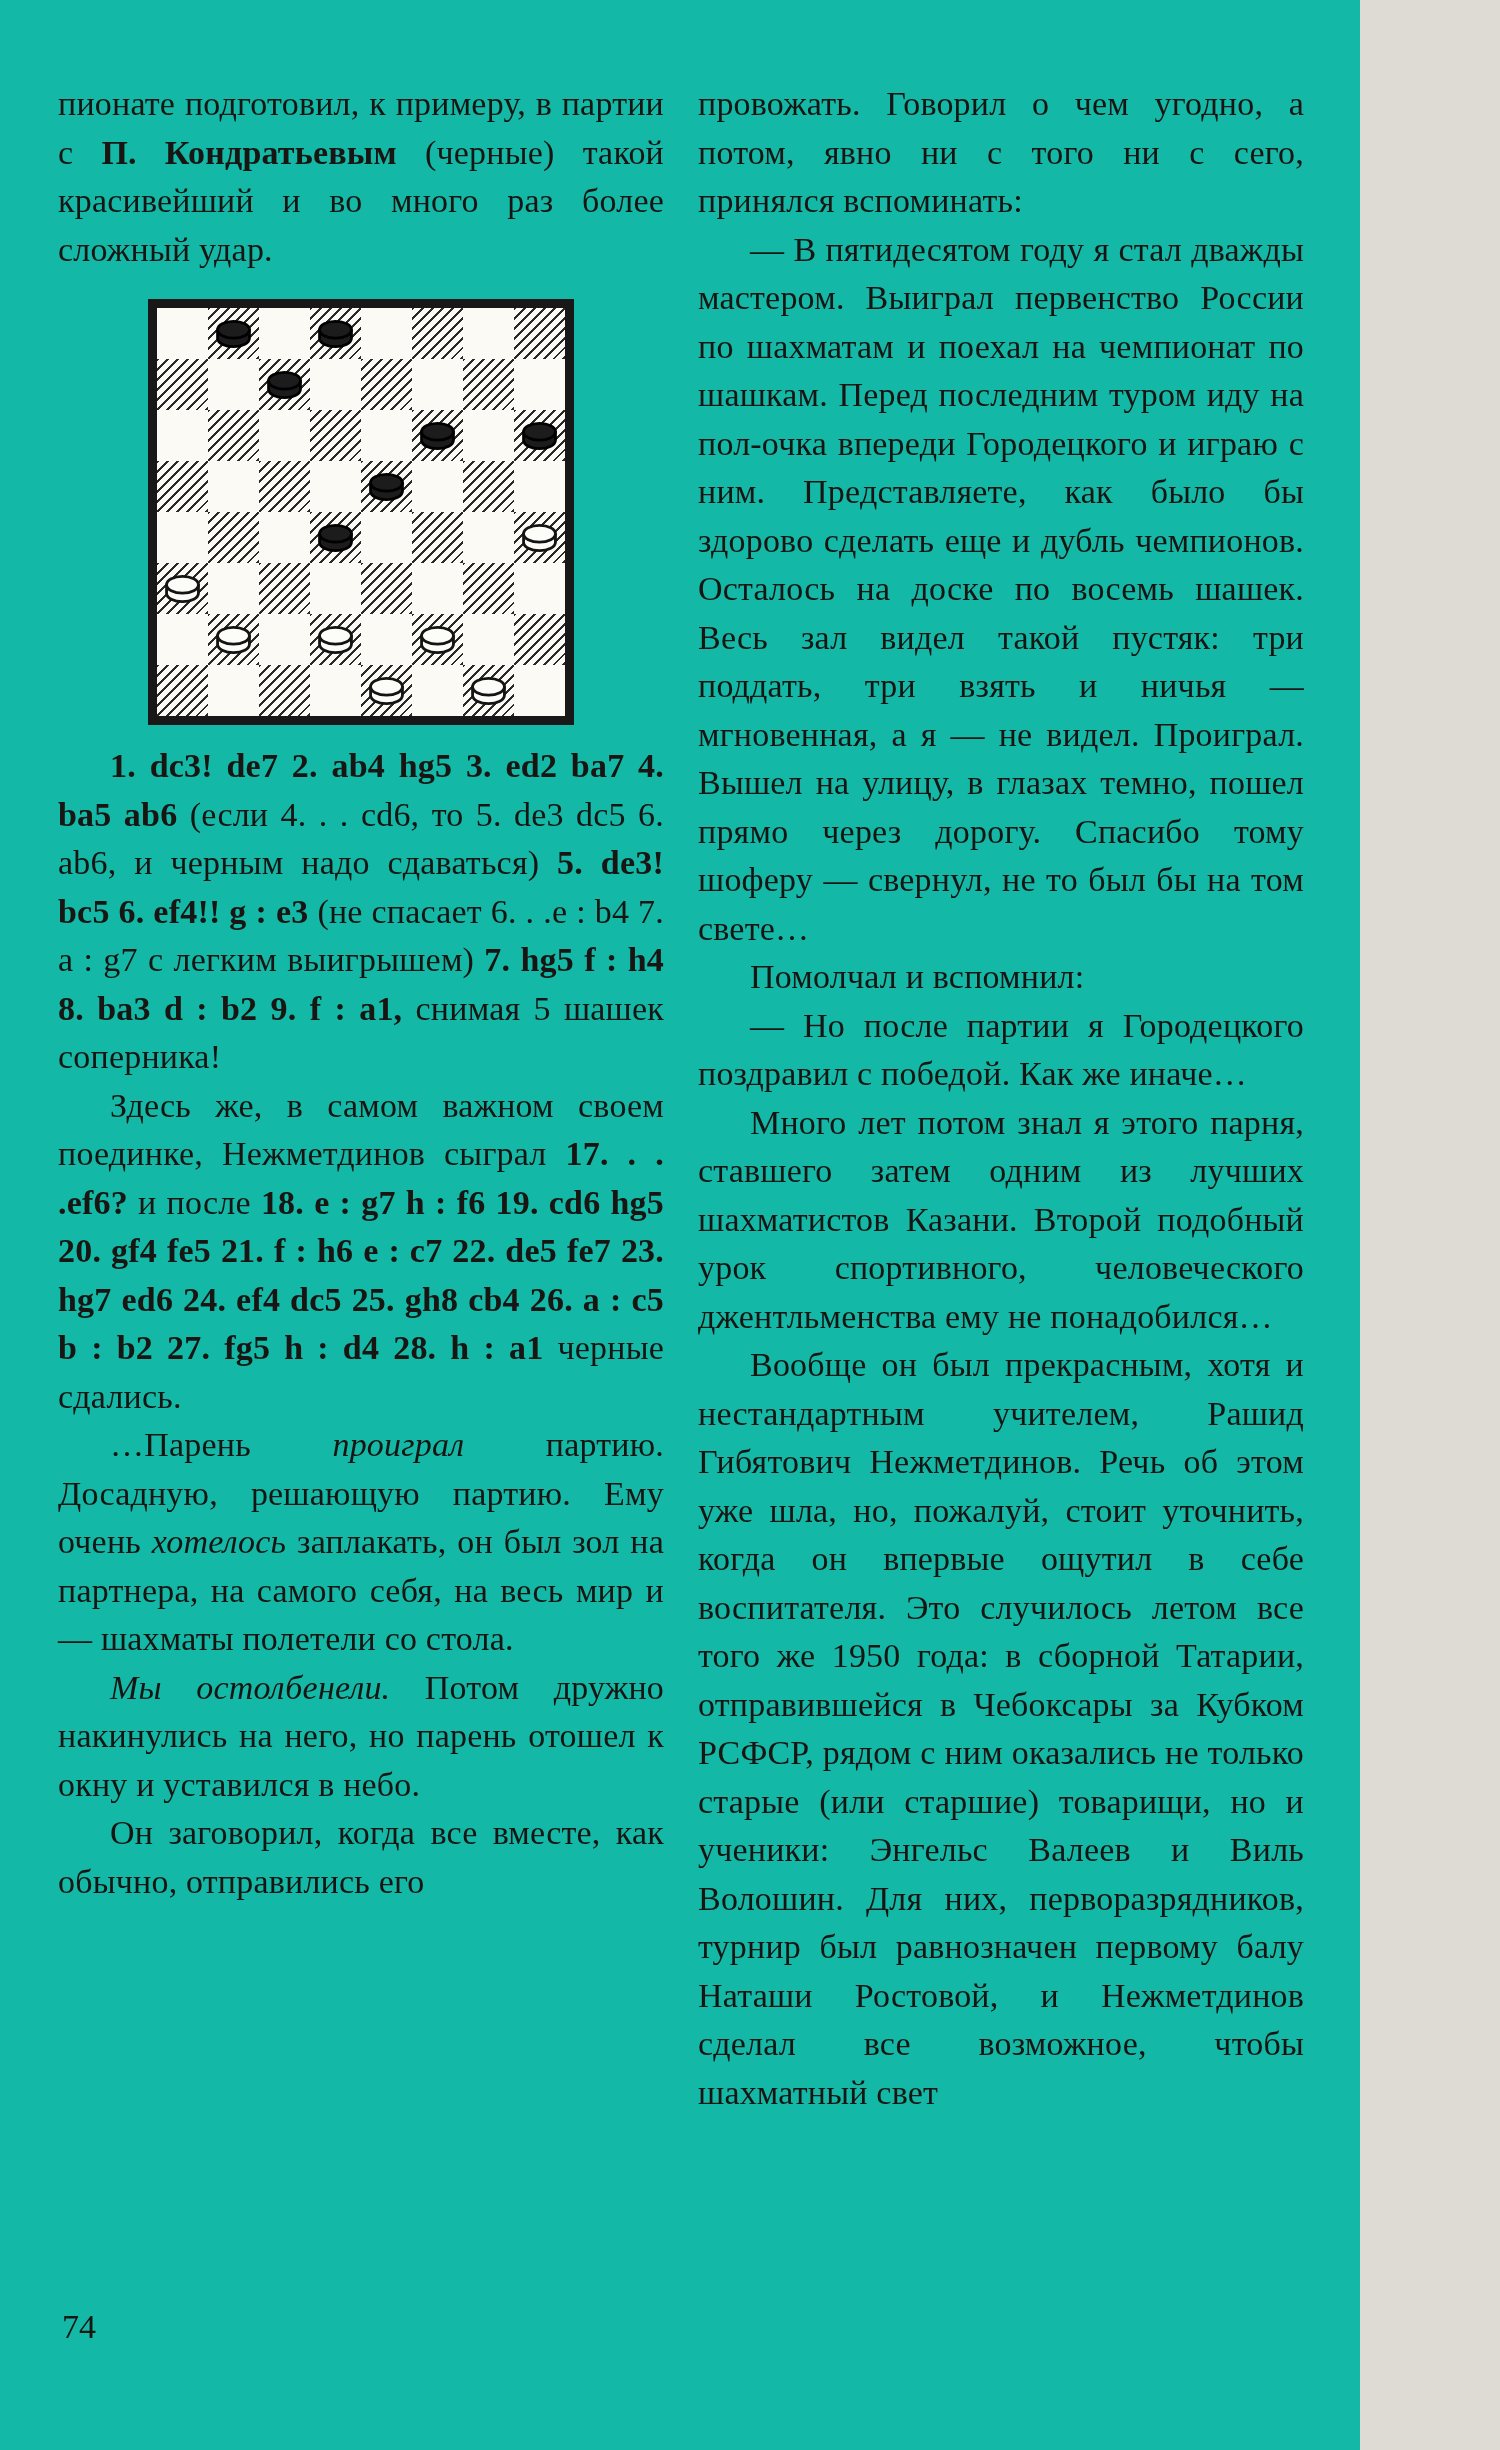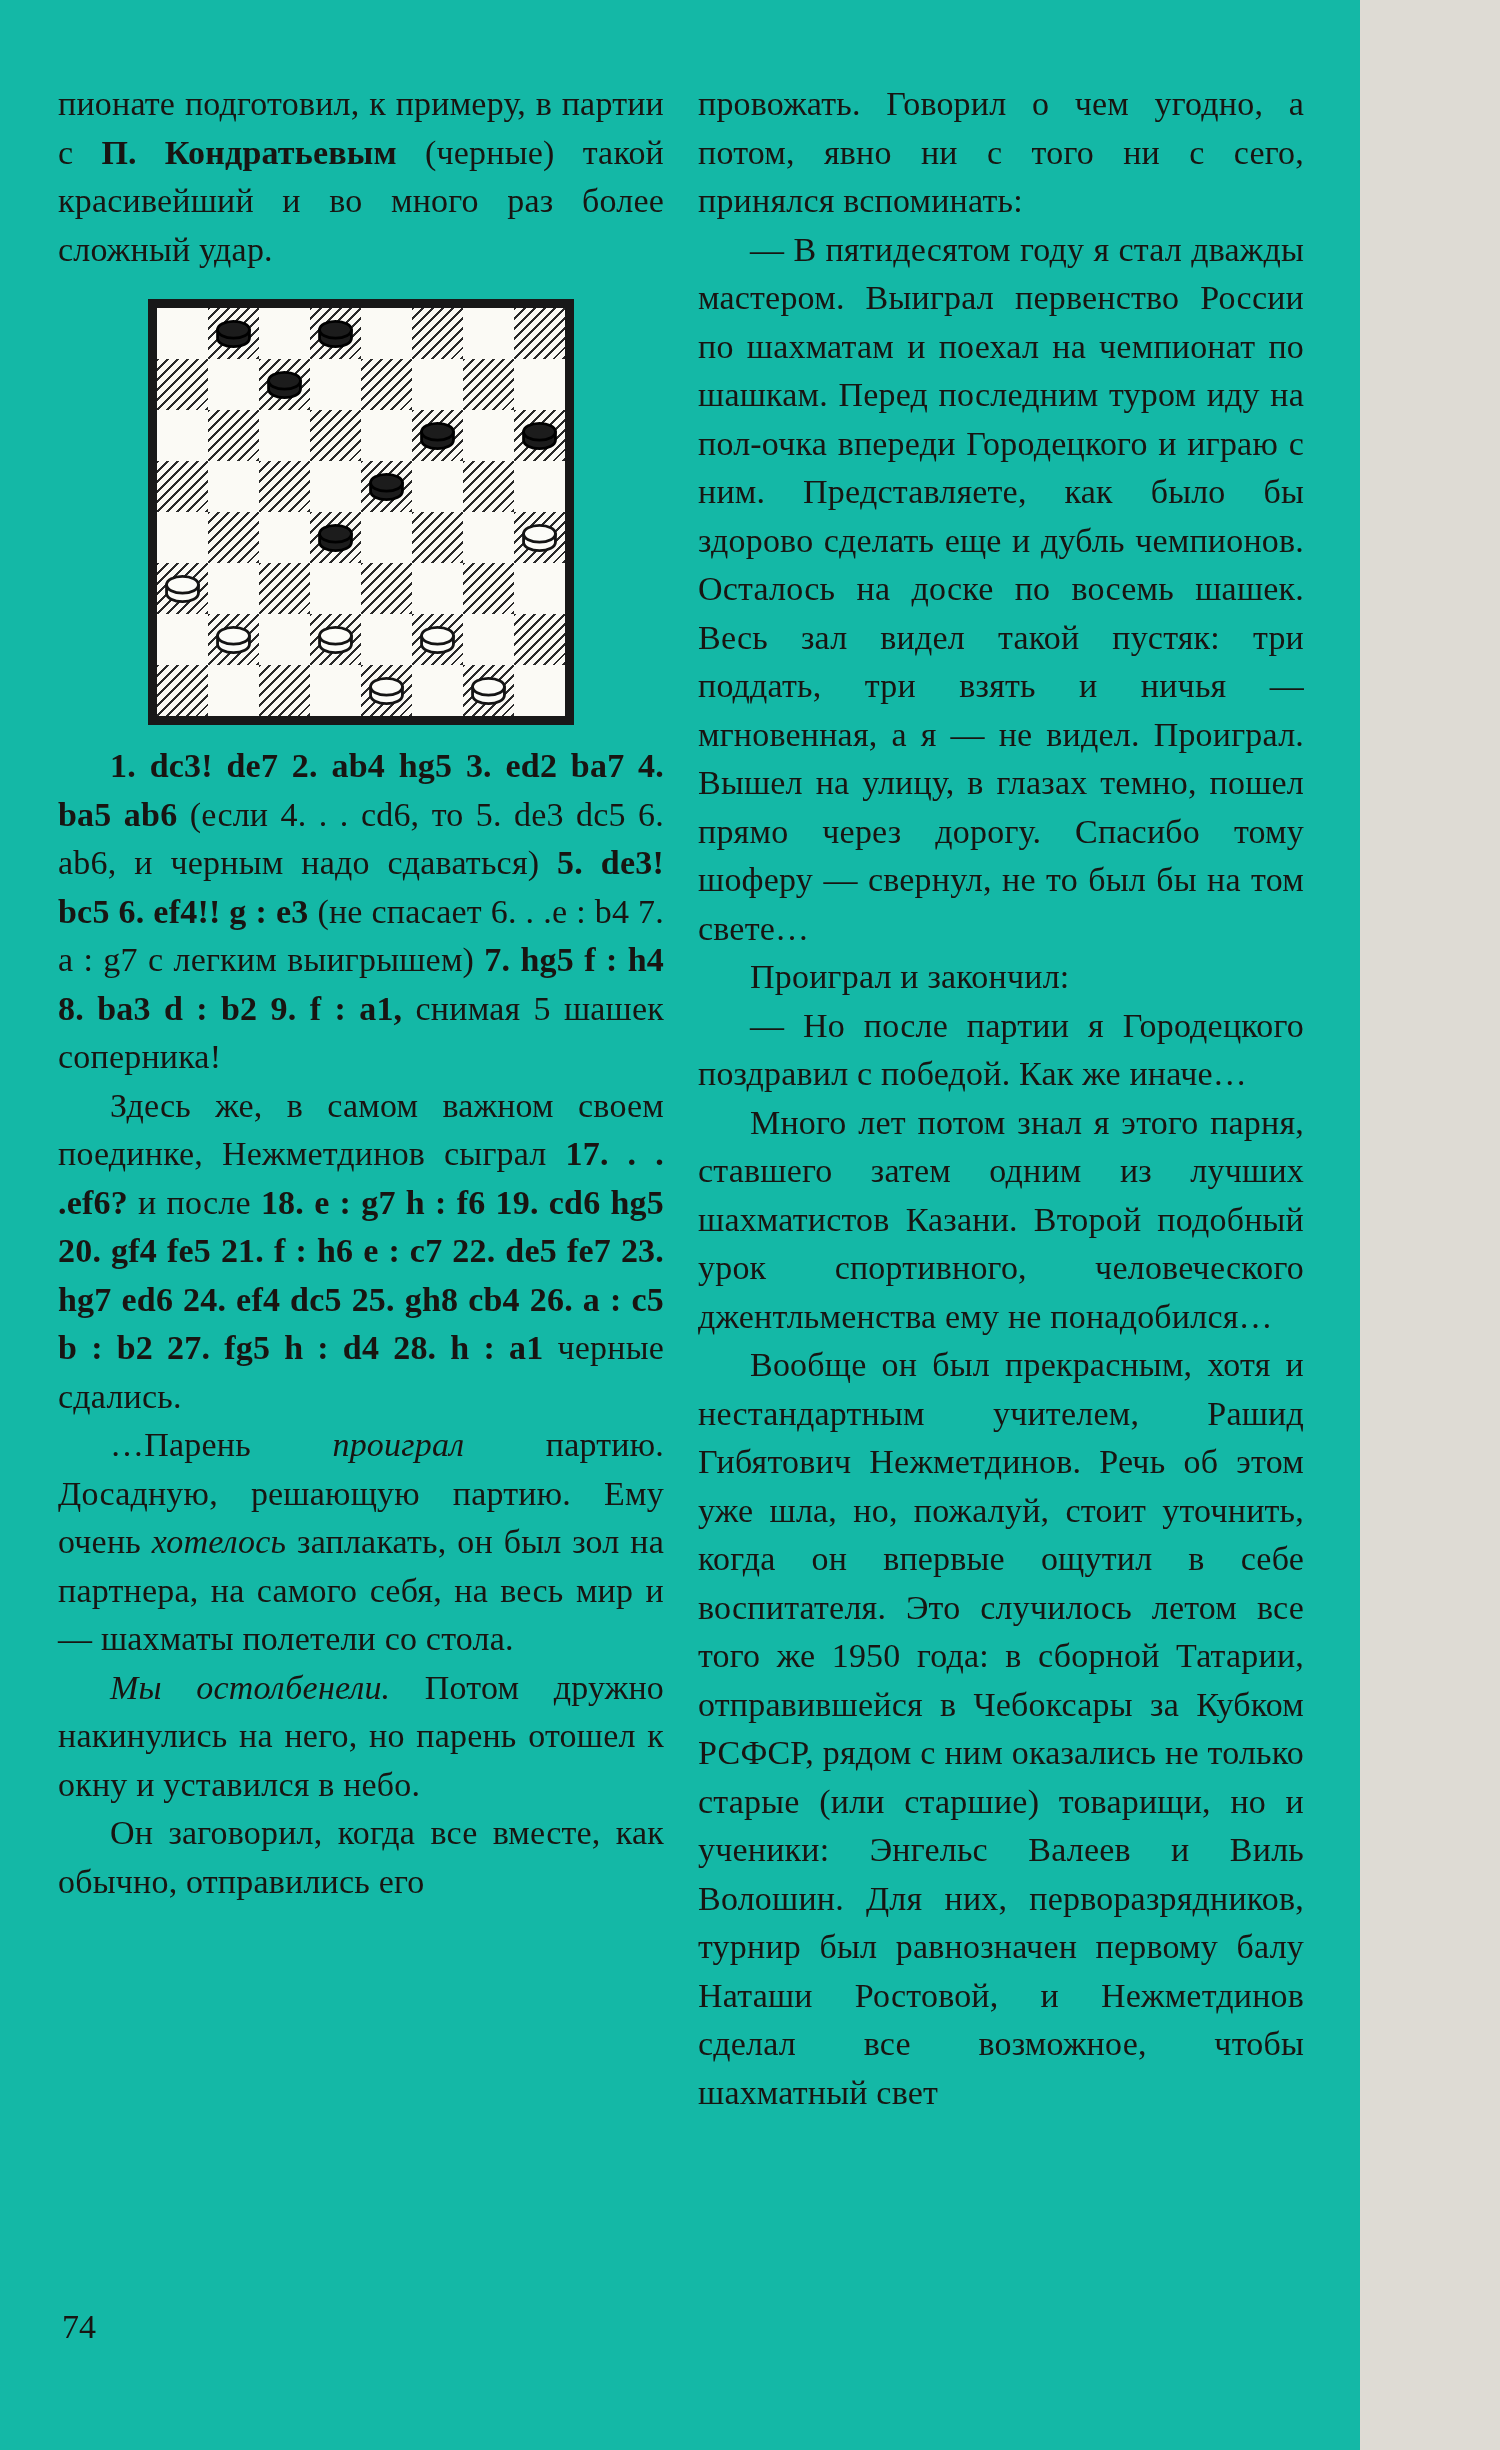--- a/index.html
+++ b/index.html
@@ -205,21 +205,21 @@
         <p class="para indent"><span>…Парень </span><span class="i">проиграл</span><span> партию. Досадную, решающую партию. Ему очень </span><span class="i">хотелось</span><span> заплакать, он был зол на партнера, на самого себя, на весь мир и — шахматы полетели со стола.</span></p>
         <p class="para indent"><span class="i">Мы остолбенели.</span><span> Потом дружно накинулись на него, но парень отошел к окну и уставился в небо.</span></p>
         <p class="para indent"><span>Он заговорил, когда все вместе, как обычно, отправились его</span></p>
       </div>
   </div>
 
   <div class="col">
     <div>
         <p class="para"><span>провожать. Говорил о чем угодно, а потом, явно ни с того ни с сего, принялся вспоминать:</span></p>
         <p class="para indent"><span>— В пятидесятом году я стал дважды мастером. Выиграл первенство России по шахматам и поехал на чемпионат по шашкам. Перед последним туром иду на пол-очка впереди Городецкого и играю с ним. Представляете, как было бы здорово сделать еще и дубль чемпионов. Осталось на доске по восемь шашек. Весь зал видел такой пустяк: три поддать, три взять и ничья — мгновенная, а я — не видел. Проиграл. Вышел на улицу, в глазах темно, пошел прямо через дорогу. Спасибо тому шоферу — свернул, не то был бы на том свете…</span></p>
-        <p class="para indent"><span>Проиграл и закончил:</span></p>
+        <p class="para indent"><span>Помолчал и вспомнил:</span></p>
         <p class="para indent"><span>— Но после партии я Городецкого поздравил с победой. Как же иначе…</span></p>
         <p class="para indent"><span>Много лет потом знал я этого парня, ставшего затем одним из лучших шахматистов Казани. Второй подобный урок спортивного, человеческого джентльменства ему не понадобился…</span></p>
         <p class="para indent"><span>Вообще он был прекрасным, хотя и нестандартным учителем, Рашид Гибятович Нежметдинов. Речь об этом уже шла, но, пожалуй, стоит уточнить, когда он впервые ощутил в себе воспитателя. Это случилось летом все того же 1950 года: в сборной Татарии, отправившейся в Чебоксары за Кубком РСФСР, рядом с ним оказались не только старые (или старшие) товарищи, но и ученики: Энгельс Валеев и Виль Волошин. Для них, перворазрядников, турнир был равнозначен первому балу Наташи Ростовой, и Нежметдинов сделал все возможное, чтобы шахматный свет</span></p>
       </div>
   </div>
 
   <div class="page-number">74</div>
 
 </div>
 

